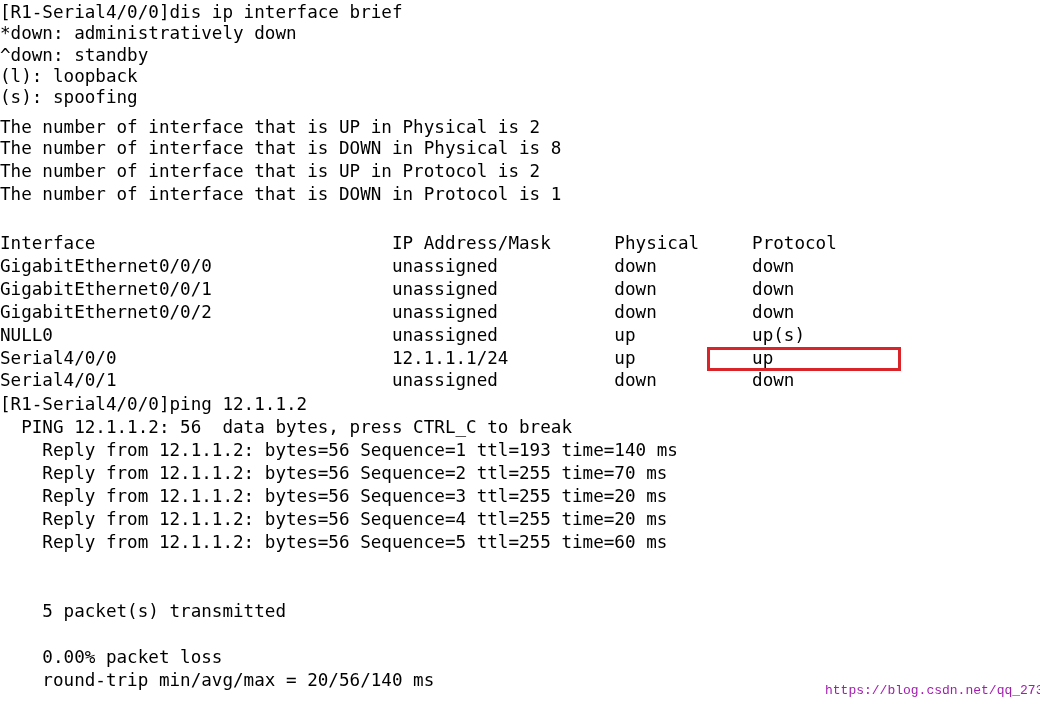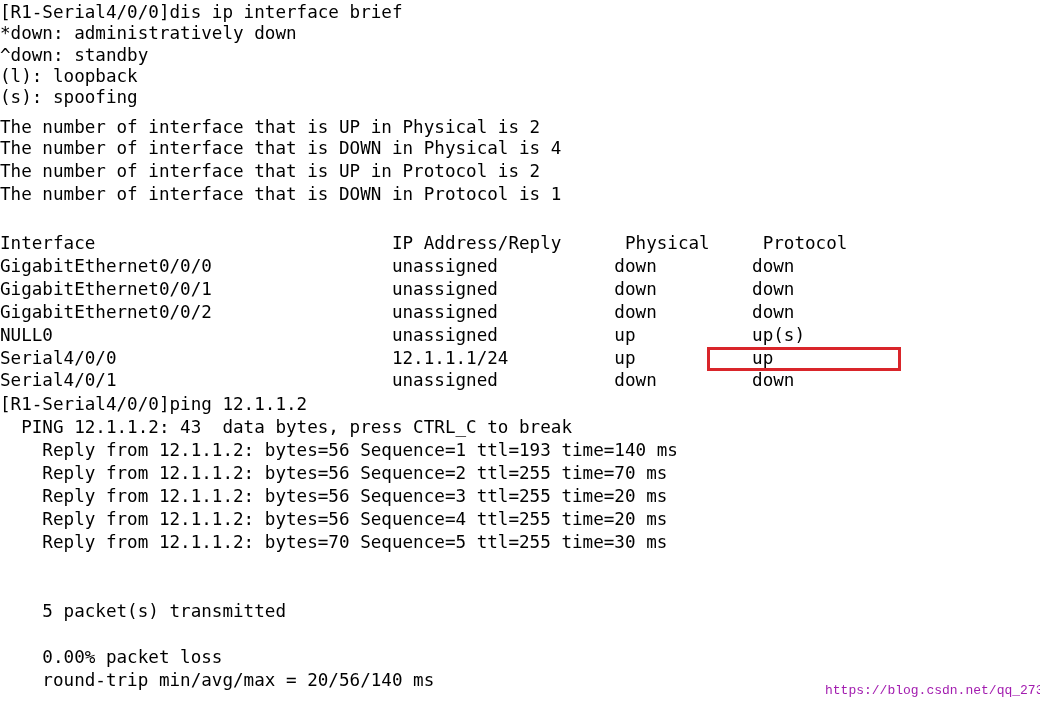--- a/index.html
+++ b/index.html
@@ -57,39 +57,39 @@
 <body>
 
 <div id="terminal">
 
   <div class="line" style="top:2px">[R1-Serial4/0/0]dis ip interface brief</div>
   <div class="line" style="top:44.6px">^down: standby</div>
   <div class="line" style="top:23.3px">*down: administratively down</div>
   <div class="line" style="top:65.9px">(l): loopback</div>
   <div class="line" style="top:87.2px">(s): spoofing</div>
   <div class="line" style="top:117px">The number of interface that is UP in Physical is 2</div>
-  <div class="line" style="top:138.3px">The number of interface that is DOWN in Physical is 4</div>
+  <div class="line" style="top:138.3px">The number of interface that is DOWN in Physical is 8</div>
   <div class="line" style="top:161px">The number of interface that is UP in Protocol is 2</div>
   <div class="line" style="top:184px">The number of interface that is DOWN in Protocol is 1</div>
 
-  <div class="line" style="top:233px">Interface                            IP Address/Reply      Physical     Protocol</div>
+  <div class="line" style="top:233px">Interface                            IP Address/Mask      Physical     Protocol</div>
   <div class="line" style="top:256px">GigabitEthernet0/0/0                 unassigned           down         down</div>
   <div class="line" style="top:279px">GigabitEthernet0/0/1                 unassigned           down         down</div>
   <div class="line" style="top:302px">GigabitEthernet0/0/2                 unassigned           down         down</div>
   <div class="line" style="top:325px">NULL0                                unassigned           up           up(s)</div>
   <div class="line" style="top:348px">Serial4/0/0                          12.1.1.1/24          up           up</div>
   <div class="line" style="top:370px">Serial4/0/1                          unassigned           down         down</div>
 
   <div class="line" style="top:394px">[R1-Serial4/0/0]ping 12.1.1.2</div>
-  <div class="line" style="top:417px">  PING 12.1.1.2: 43  data bytes, press CTRL_C to break</div>
+  <div class="line" style="top:417px">  PING 12.1.1.2: 56  data bytes, press CTRL_C to break</div>
   <div class="line" style="top:440px">    Reply from 12.1.1.2: bytes=56 Sequence=1 ttl=193 time=140 ms</div>
   <div class="line" style="top:463px">    Reply from 12.1.1.2: bytes=56 Sequence=2 ttl=255 time=70 ms</div>
   <div class="line" style="top:486px">    Reply from 12.1.1.2: bytes=56 Sequence=3 ttl=255 time=20 ms</div>
   <div class="line" style="top:509px">    Reply from 12.1.1.2: bytes=56 Sequence=4 ttl=255 time=20 ms</div>
-  <div class="line" style="top:532px">    Reply from 12.1.1.2: bytes=70 Sequence=5 ttl=255 time=30 ms</div>
+  <div class="line" style="top:532px">    Reply from 12.1.1.2: bytes=56 Sequence=5 ttl=255 time=60 ms</div>
 
   <div class="line" style="top:601px">    5 packet(s) transmitted</div>
   <div class="line" style="top:647px">    0.00% packet loss</div>
   <div class="line" style="top:670px">    round-trip min/avg/max = 20/56/140 ms</div>
 
   <div id="highlight-box"></div>
 
   <div id="watermark">https://blog.csdn.net/qq_27383609</div>
 
 </div>

